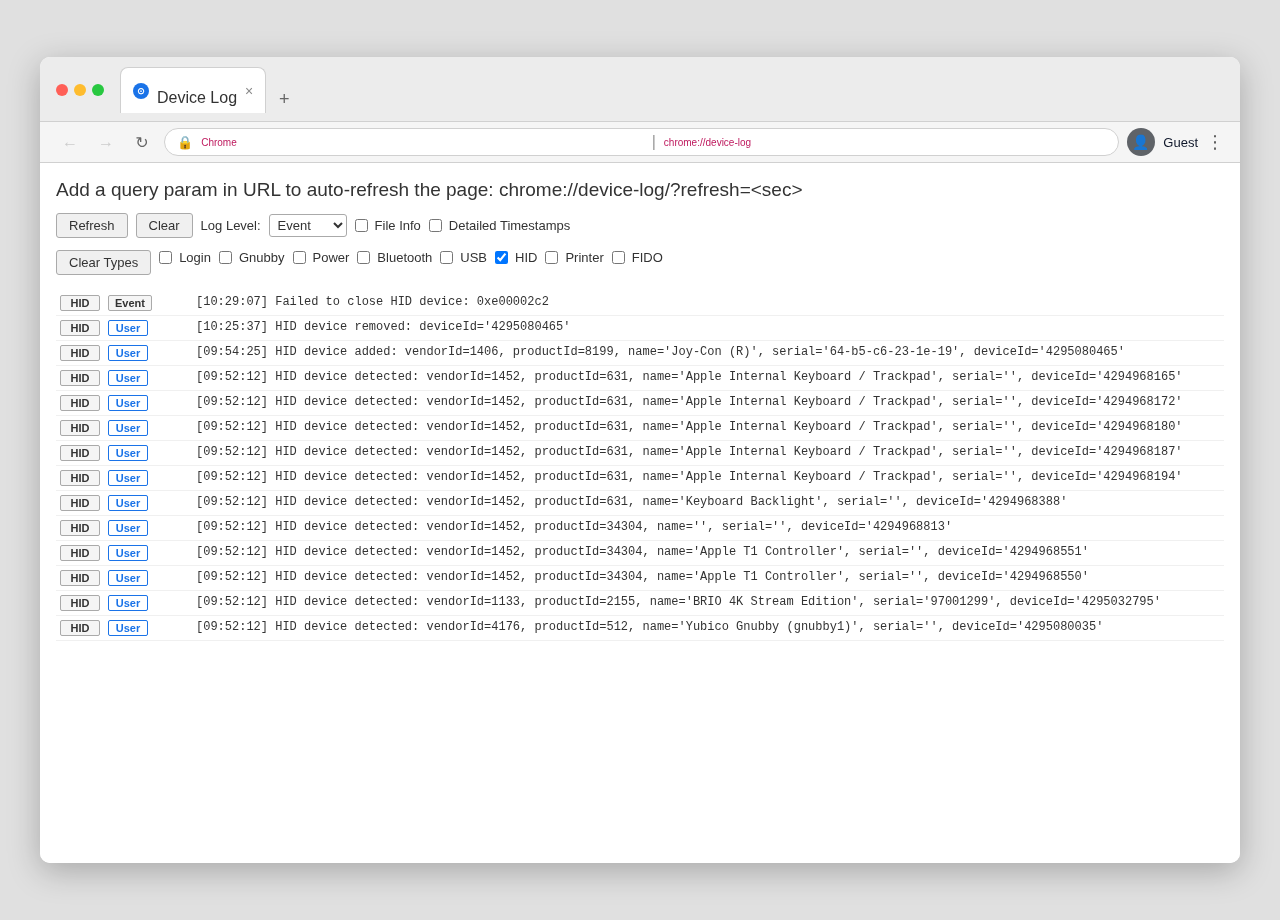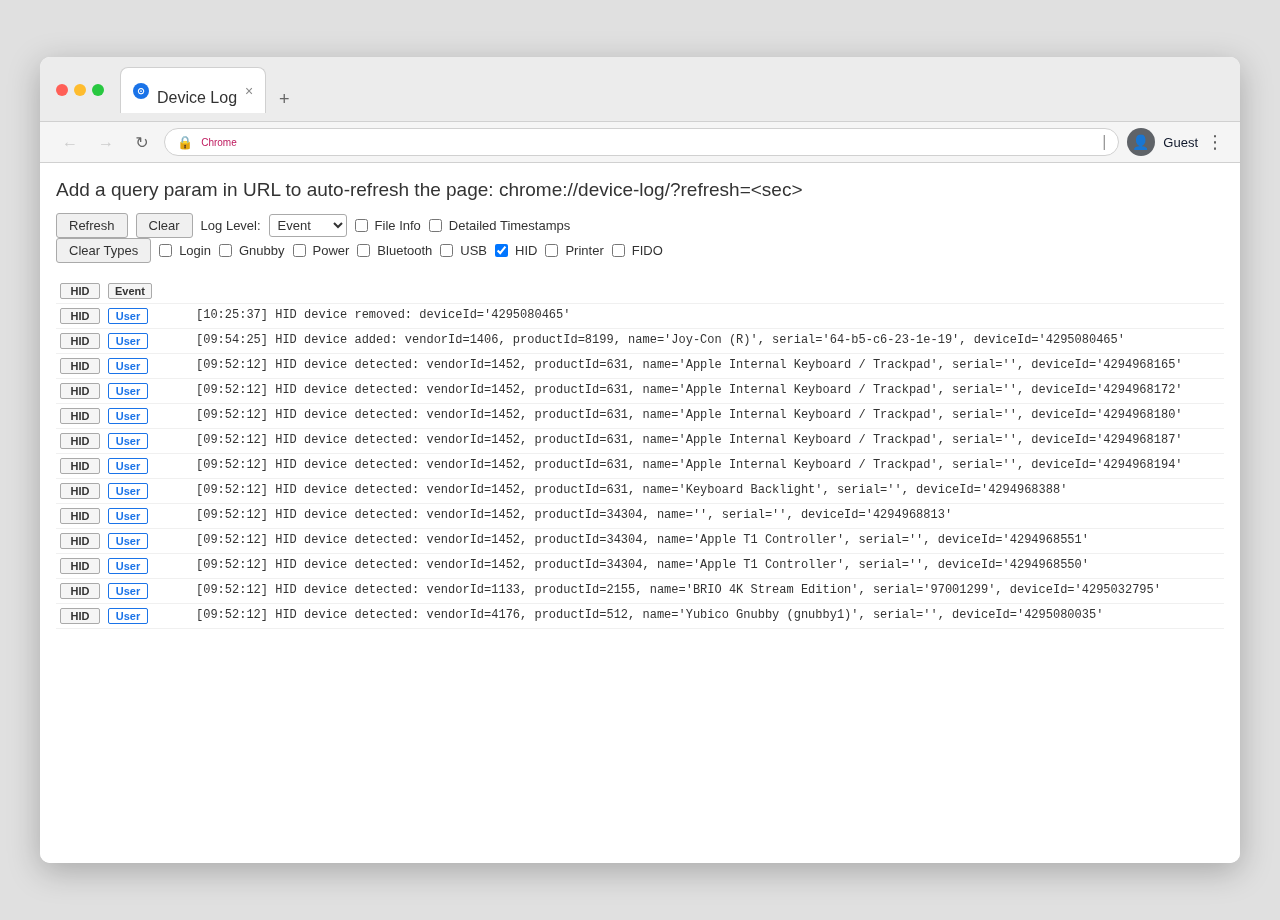--- a/index.html
+++ b/index.html
@@ -125,21 +125,21 @@
     }
     .info-text {
       font-size: 19px;
       color: #333;
       margin-bottom: 12px;
     }
     .toolbar {
       display: flex;
       align-items: center;
       gap: 8px;
-      margin-bottom: 0;
+      margin-bottom: 12px;
       flex-wrap: wrap;
     }
     .btn {
       padding: 4px 12px;
       font-size: 13px;
       background: #f0f0f0;
       border: 1px solid #aaa;
       border-radius: 3px;
       cursor: pointer;
       color: #333;
@@ -159,21 +159,21 @@
     .checkbox-label {
       display: flex;
       align-items: center;
       gap: 7px;
       font-size: 13px;
       color: #333;
       cursor: pointer;
     }
     .clear-types-bar {
       display: flex;
-      align-items: center;
+      align-items: flex-start;
       gap: 8px;
       margin-bottom: 16px;
       flex-wrap: wrap;
     }
     .log-row {
       display: flex;
       align-items: flex-start;
       border-bottom: 1px solid #f0f0f0;
       padding: 2px 0;
     }
@@ -245,20 +245,21 @@
     <div class="nav-btn disabled">
       <span>→</span>
     </div>
     <div class="nav-btn">
       <span>↻</span>
     </div>
     <div class="address-bar">
       <span class="address-icon">🔒</span>
       <span class="address-text">Chrome</span>
       <span class="address-separator">|</span>
+      <span class="address-text">chrome://device-log</span>
     </div>
     <div class="user-area">
       <div class="user-icon">👤</div>
       <span class="user-name">Guest</span>
       <span class="menu-dots">⋮</span>
     </div>
   </div>
 
   <div class="content">
     <div class="info-text">Add a query param in URL to auto-refresh the page: chrome://device-log/?refresh=&lt;sec&gt;</div>
@@ -319,20 +320,21 @@
         <span>FIDO</span>
       </label>
     </div>
 
     <div id="log-container">
     <div class="log-row">
           <div class="badge-col">
             <span class="badge badge-hid">HID</span>
             <span class="badge badge-event">Event</span>
           </div>
+          <span class="log-message">[10:29:07] Failed to close HID device: 0xe00002c2</span>
         </div>
         <div class="log-row">
           <div class="badge-col">
             <span class="badge badge-hid">HID</span>
             <span class="badge badge-user">User</span>
           </div>
           <span class="log-message">[10:25:37] HID device removed: deviceId='4295080465'</span>
         </div>
         <div class="log-row">
           <div class="badge-col">

